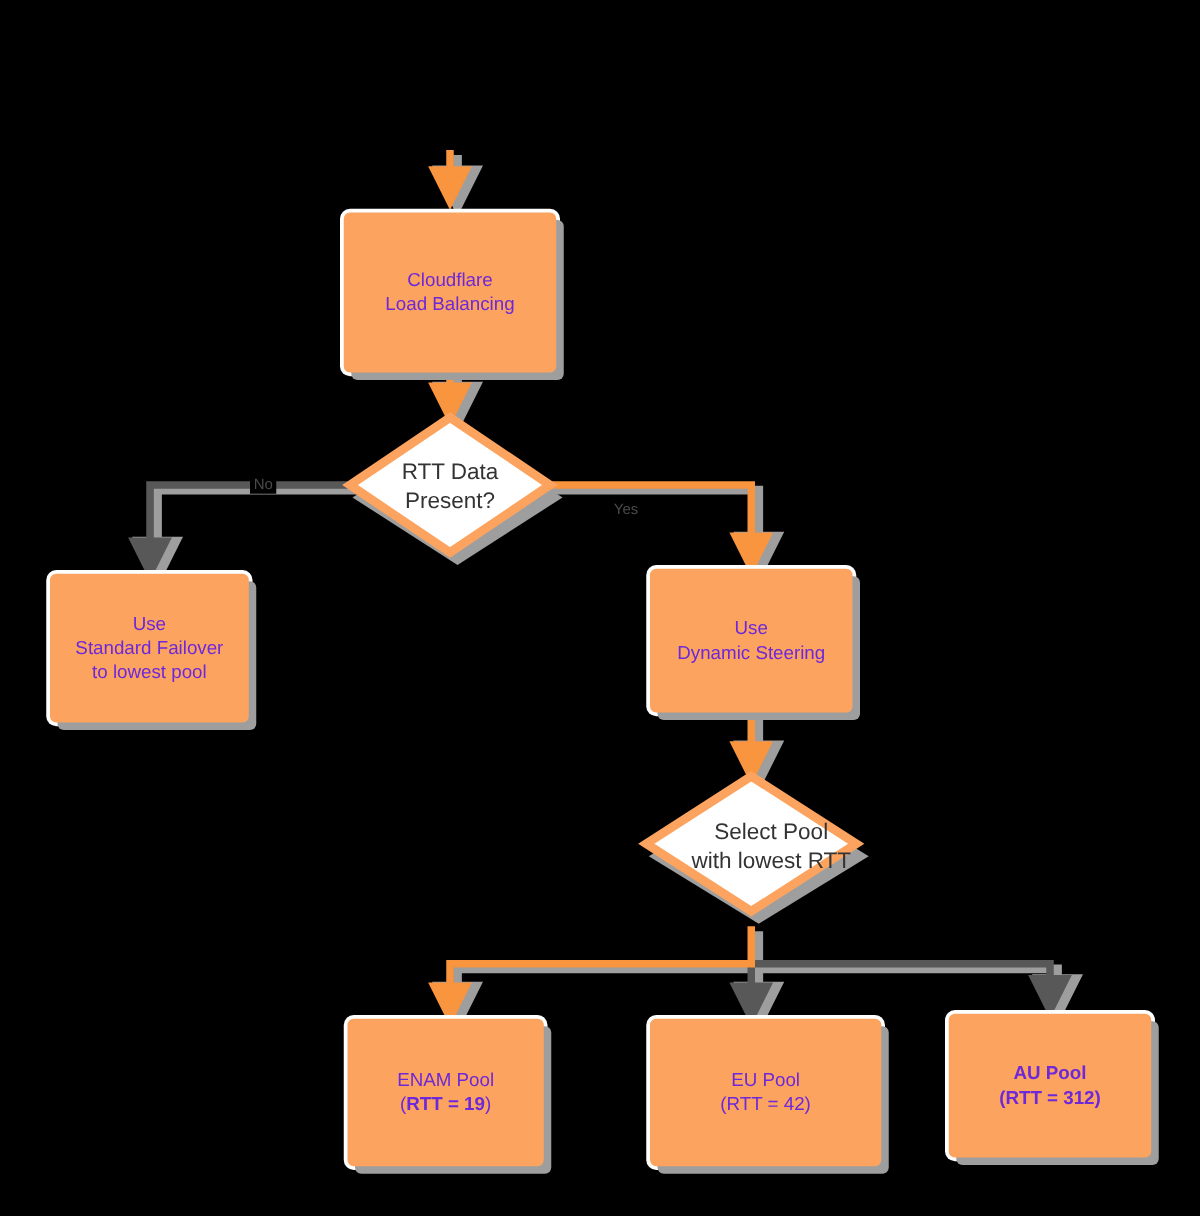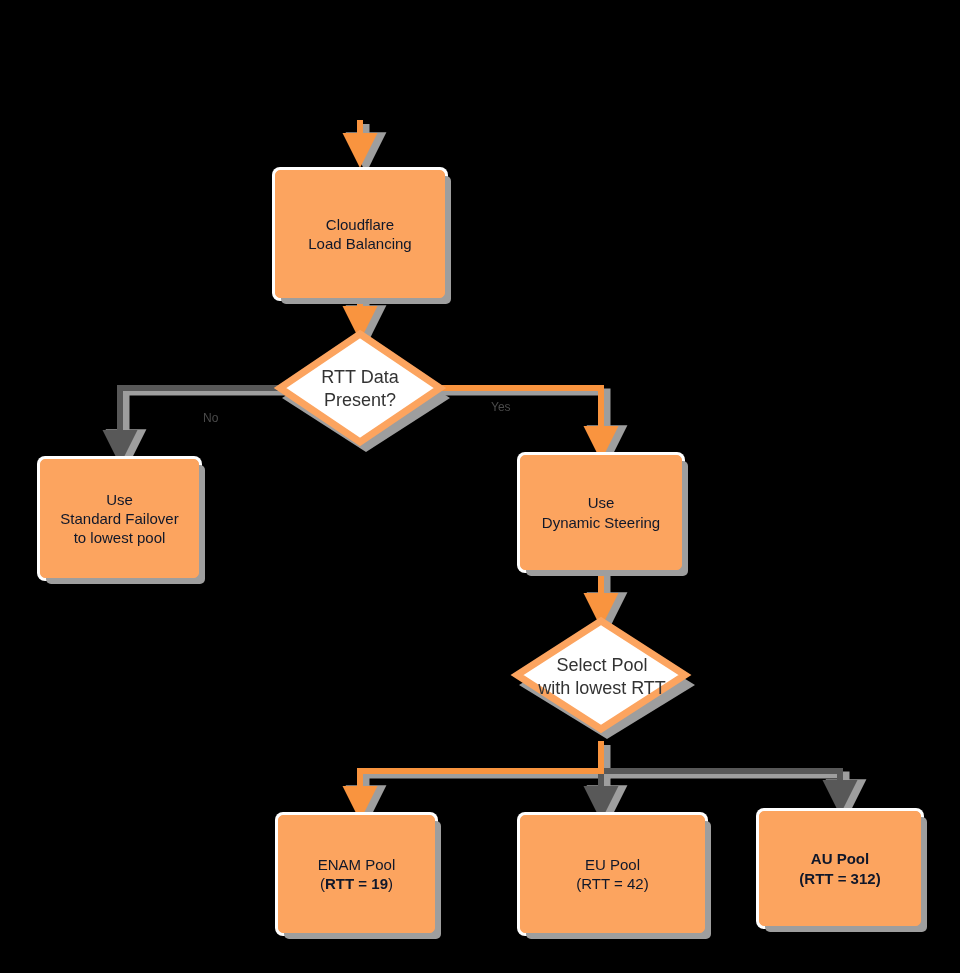--- a/index.html
+++ b/index.html
@@ -32,21 +32,21 @@
     display: flex;
     align-items: center;
     justify-content: center;
     text-align: center;
     line-height: 1.28;
   }
   .node-box {
     background: #fca45f;
     border: 1px solid #fca45f;
     border-radius: 5px;
-    color: #0f172a;
+    color: #6d28d9;
     font-size: 15px;
     box-shadow: 6px 6px 0 0 #9e9e9e, 0 0 0 3px #ffffff;
   }
   .node-stadium {
     background: #ffffff;
     border: 4px solid #fca45f;
     border-radius: 60px;
     color: #333333;
     font-size: 15px;
     box-shadow: 6px 6px 0 0 #9e9e9e;
@@ -133,39 +133,39 @@
     </div>
   </div>
 
   <div class="node-diamond-label" style="left:285px; top:360px; width:150px; height:58px;">
     <div>
       <div>RTT Data</div>
       <div>Present?</div>
     </div>
   </div>
 
-  <div class="edge-label" style="left:200px; top:379px;margin-top:31px;">No</div>
+  <div class="edge-label" style="left:200px; top:379px;">No</div>
   <div class="edge-label" style="left:488px; top:399px;">Yes</div>
 
   <div class="node node-box" style="left:40px; top:459px; width:159px; height:119px;">
     <div>
       <div>Use</div>
       <div>Standard Failover</div>
       <div>to lowest pool</div>
     </div>
   </div>
 
   <div class="node node-box" style="left:520px; top:455px; width:162px; height:115px;">
     <div>
       <div>Use</div>
       <div>Dynamic Steering</div>
     </div>
   </div>
 
-  <div class="node-diamond-label" style="left:522px; top:648px; width:160px; height:58px;">
+  <div class="node-diamond-label" style="left:537px; top:648px; width:160px; height:58px;">
     <div>
       <div>Select Pool</div>
       <div>with lowest RTT</div>
     </div>
   </div>
 
   <div class="node node-box" style="left:278px; top:815px; width:157px; height:118px;">
     <div>
       <div>ENAM Pool</div>
       <div>

